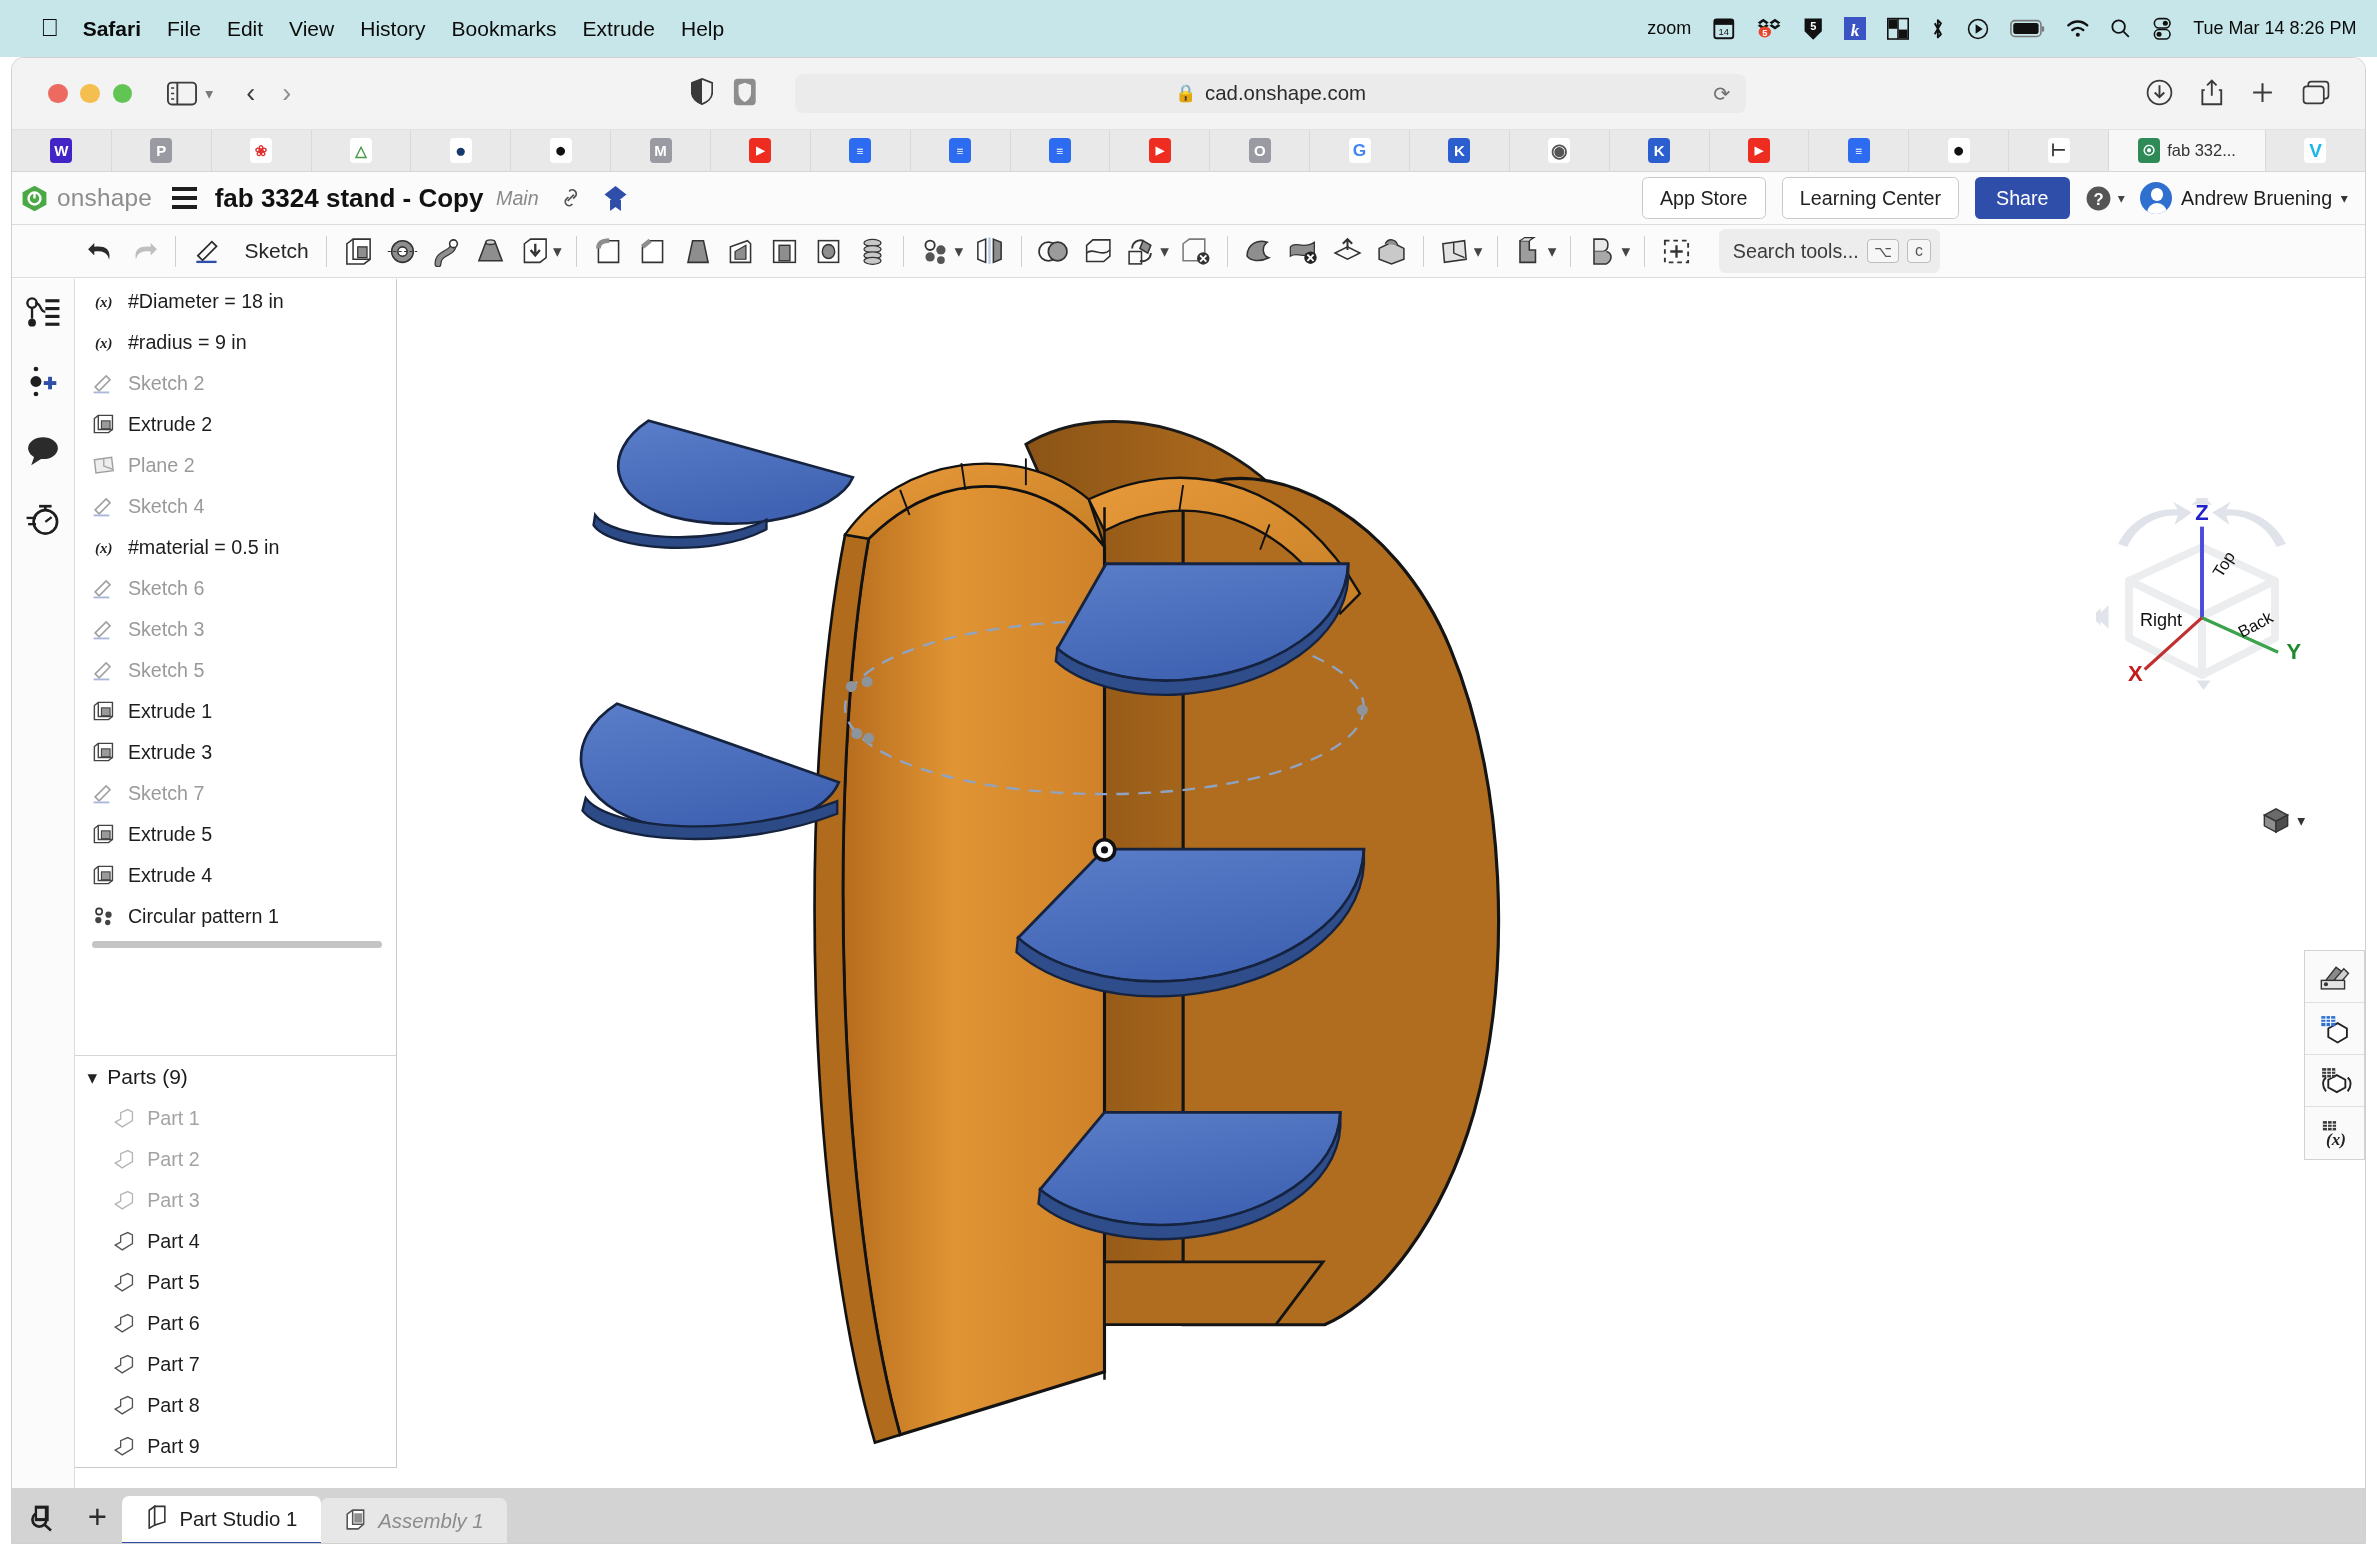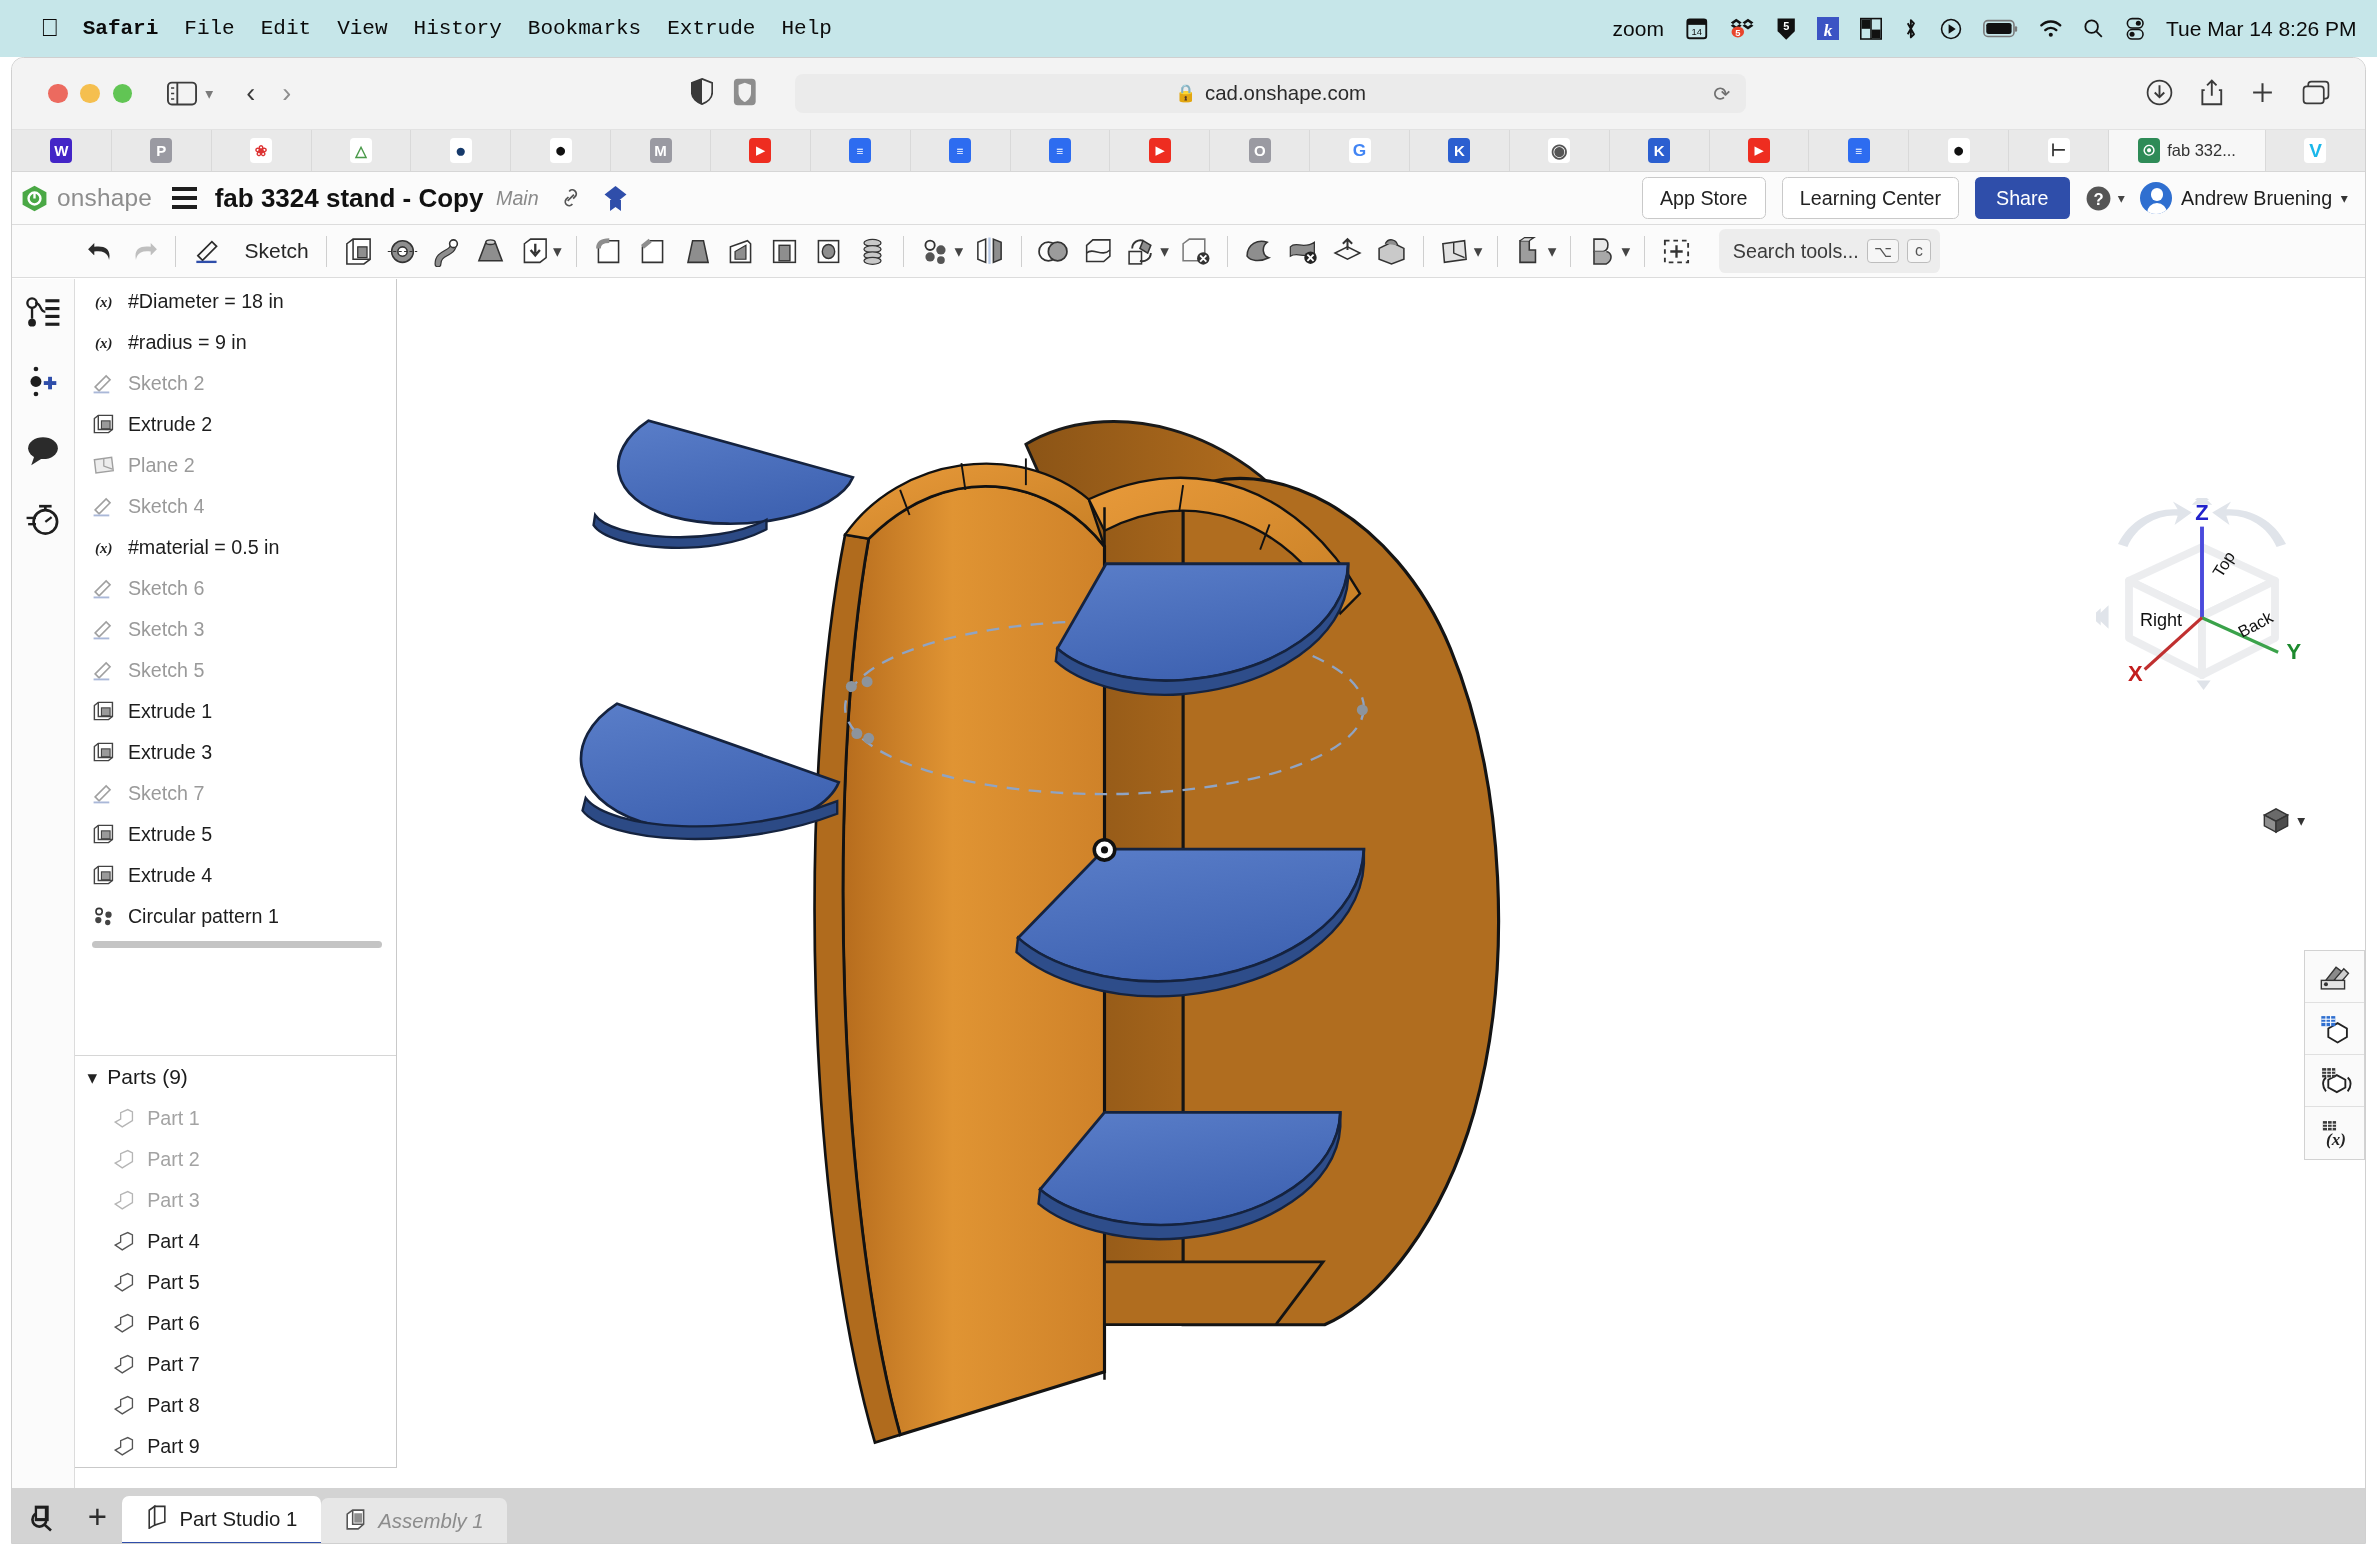--- a/index.html
+++ b/index.html
@@ -13,25 +13,25 @@
 
   
   .macbar {
     position: absolute; left: 0; top: 0; width: 2377px; height: 57px;
     background: #c6e6e9;
     display: flex; align-items: center;
     padding: 0 20.4px;
     font-size: 21px; color: #0b0b0b;
   }
   .macbar .apple { font-size: 24.4px; margin: 0 23.6px 0 20.4px; line-height: 1; }
-  .macbar .mi { margin-right: 26px; white-space: nowrap; font-family: Liberation Mono, monospace; }
+  .macbar .mi { margin-right: 26px; white-space: nowrap; }
   .macbar .mi.bold { font-weight: bold; }
   .macbar .spacer { flex: 1; }
   .macbar .right { display: flex; align-items: center; gap: 21px; }
-  .macbar .right .txt { font-size: 21px; }
+  .macbar .right .txt { font-size: 18px; }
   .status-ico { display:inline-flex; align-items:center; justify-content:center; }
 
   
   .safari {
     position: absolute; left: 11px; top: 57px;
     width: 2355px; height: 1487px;
     background: #f7f7f7;
     border-radius: 12.6px 12.6px 0 0;
     border: 0.8px solid #d0d0d0;
     overflow: hidden;

